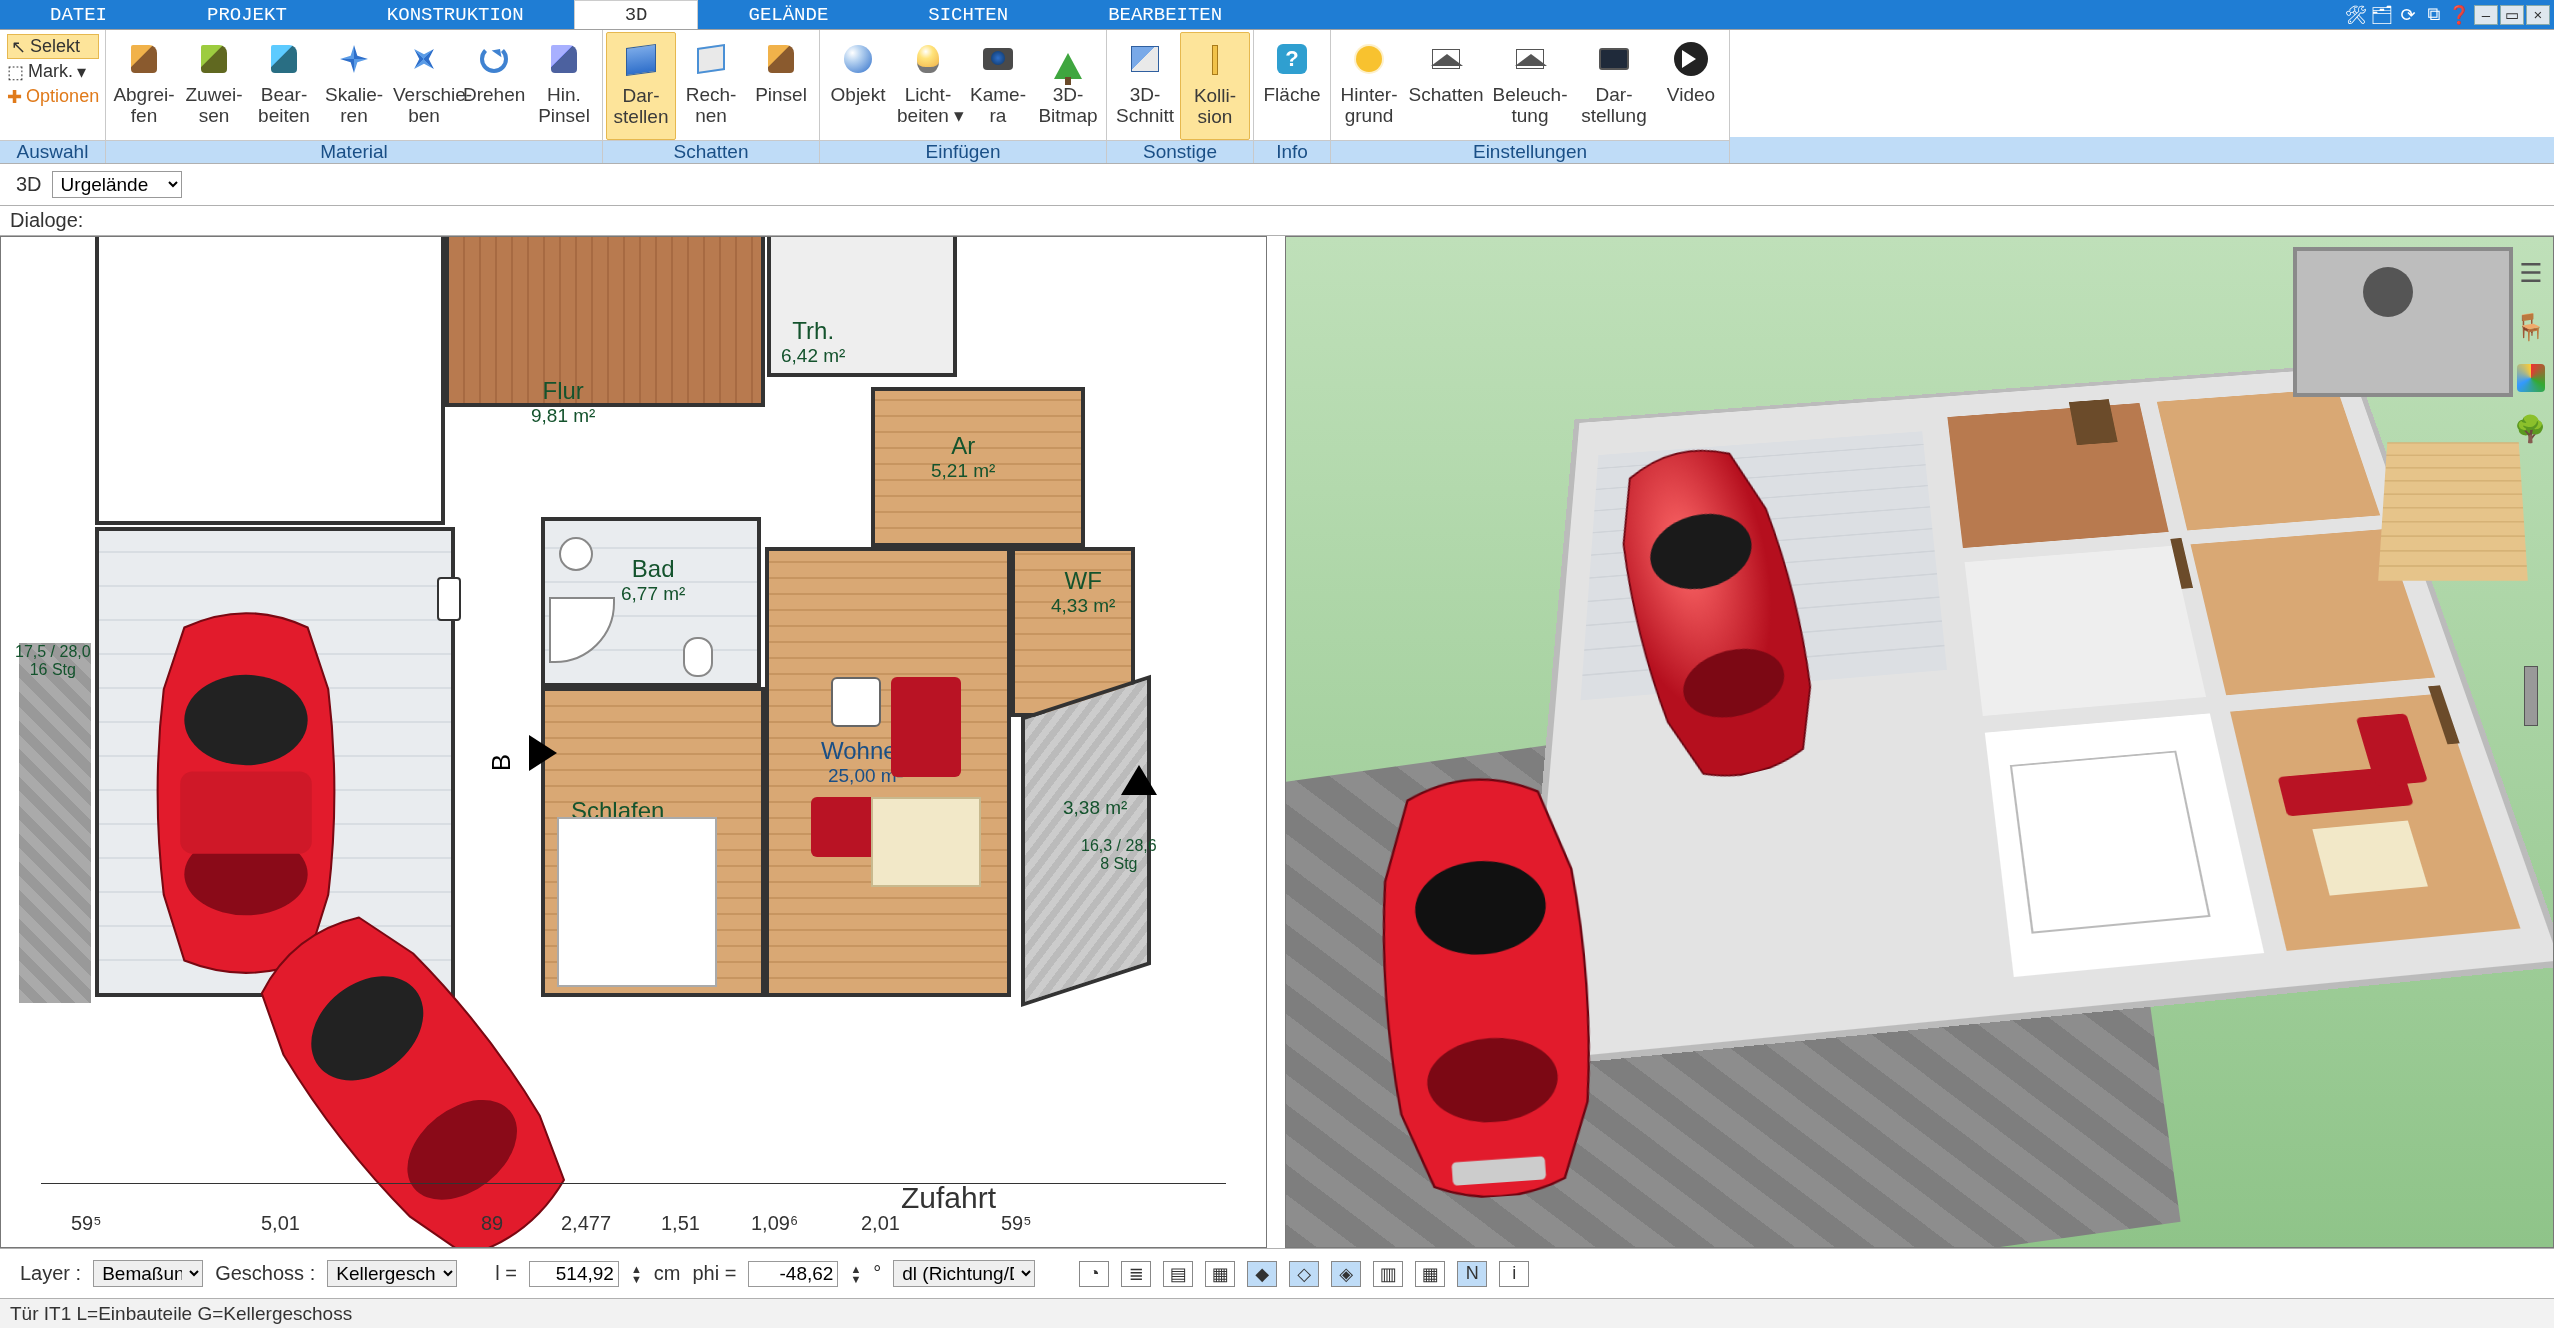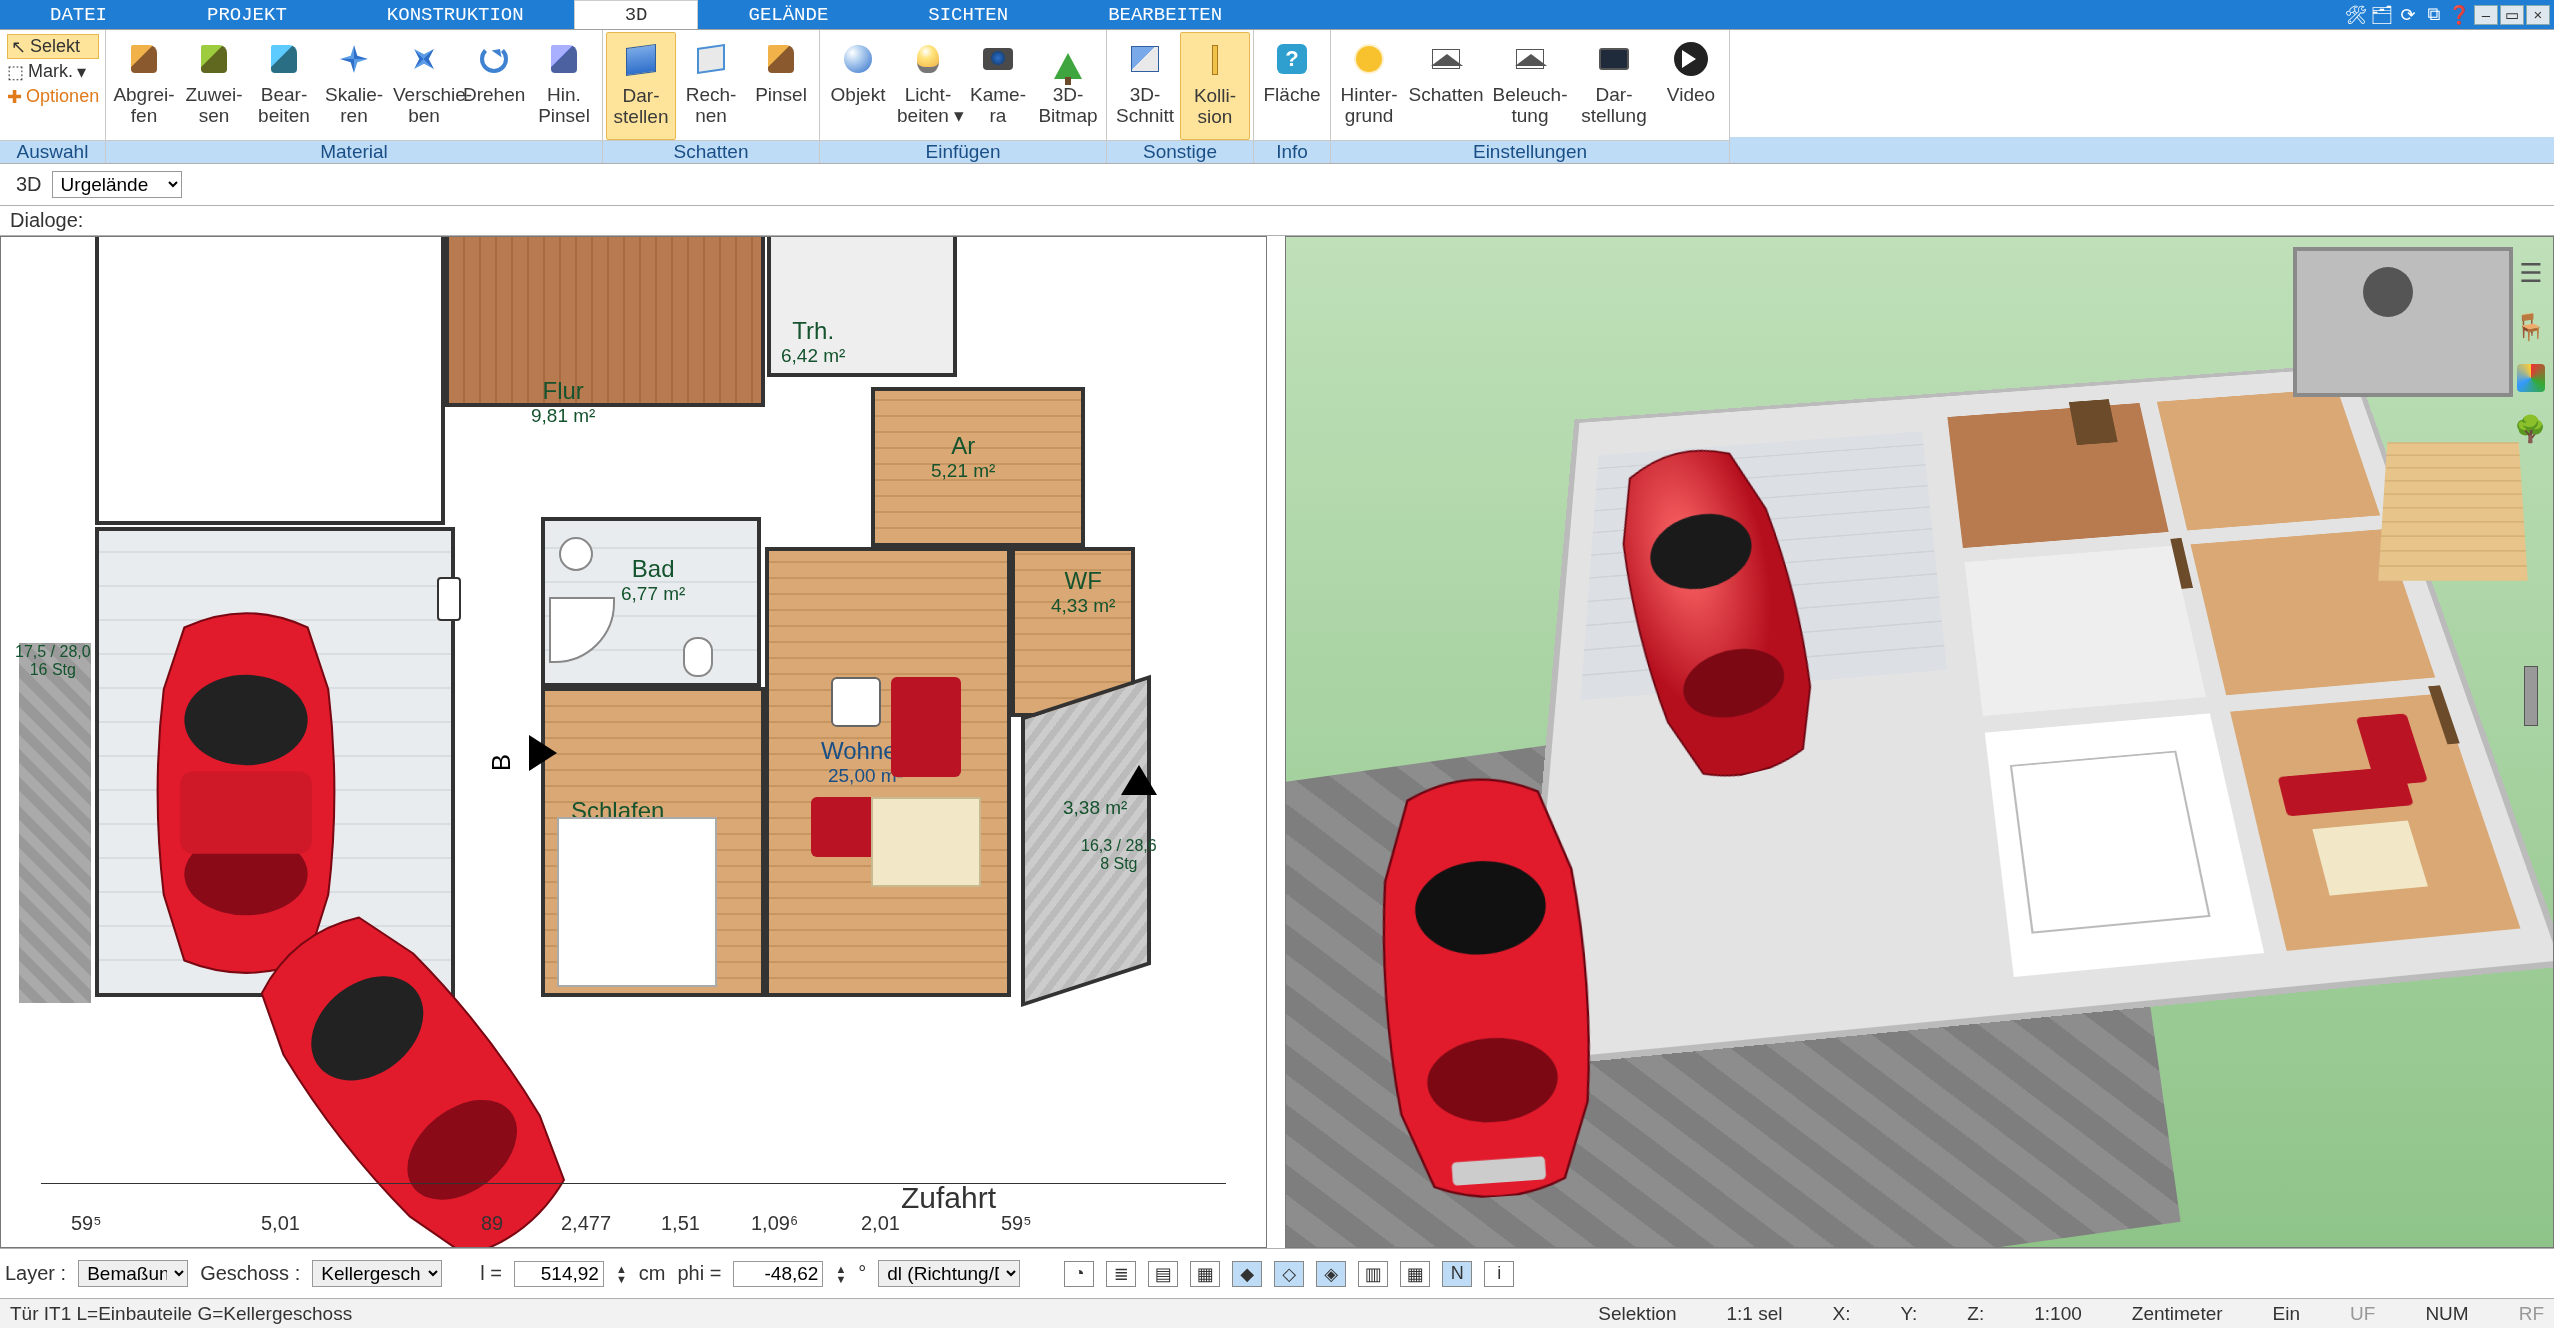--- a/index.html
+++ b/index.html
@@ -84,21 +84,21 @@
 .dim-label { position:absolute; font-size:30px; color:#333; }
 
 
 .scene3d { position:absolute; inset:0; background:linear-gradient( #bfe0b9, #8fc489 ); }
 
 
 .side-tools { position:absolute; right:0; top:256px; width:46px; display:flex; flex-direction:column; gap:20px; align-items:center; }
 .side-tools div{ width:34px; height:34px; cursor:pointer; display:flex; align-items:center; justify-content:center; font-size:26px; color:#555;}
 
 
-.bot-tools { position:absolute; left:0; right:0; bottom:30px; height:50px; background:#fff; border-top:1px solid #b0b0b0; display:flex; align-items:center; padding:0 5px; gap:12px; font-size:20px; color:#333;}
+.bot-tools { position:absolute; left:0; right:0; bottom:30px; height:50px; background:#fff; border-top:1px solid #b0b0b0; display:flex; align-items:center; padding:0 20px; gap:12px; font-size:20px; color:#333;}
 .bot-tools input,.bot-tools select{ font-size:19px; border:1px solid #999; padding:1px 4px;}
 .bot-tools .num { width:90px; text-align:right; }
 .bot-tools .ic-mini{ width:30px; height:26px; border:1px solid #888; display:flex; align-items:center; justify-content:center; cursor:pointer; font-size:18px;}
 .bot-tools .ic-mini.b{ background:#bfdcf7; }
 .status { position:absolute; left:0; right:0; bottom:0; height:30px; background:#f2f2f2; border-top:1px solid #b0b0b0; display:flex; align-items:center; padding:0 10px; font-size:19px; color:#333; gap:60px;}
 .status .pushright{ margin-left:auto; display:flex; gap:50px;}
 .red-link{ color:#d11; text-decoration:underline;}
 
 
 </style>
@@ -516,26 +516,13 @@
   <div class="ic-mini b">◇</div>
   <div class="ic-mini b">◈</div>
   <div class="ic-mini">▥</div>
   <div class="ic-mini">▦</div>
   <div class="ic-mini b">N</div>
   <div class="ic-mini">i</div>
 </div>
 
 <div class="status">
   <span>Tür IT1 L=Einbauteile G=Kellergeschoss</span>
-  <div class="pushright">
-    <span>Selektion</span>
-    <span>1:1 sel</span>
-    <span>X:</span>
-    <span>Y:</span>
-    <span>Z:</span>
-    <span>1:100</span>
-    <span>Zentimeter</span>
-    <span>Ein</span>
-    <span style="color:#999;">UF</span>
-    <span>NUM</span>
-    <span style="color:#999;">RF</span>
-  </div>
 </div>
 
 </body></html>

